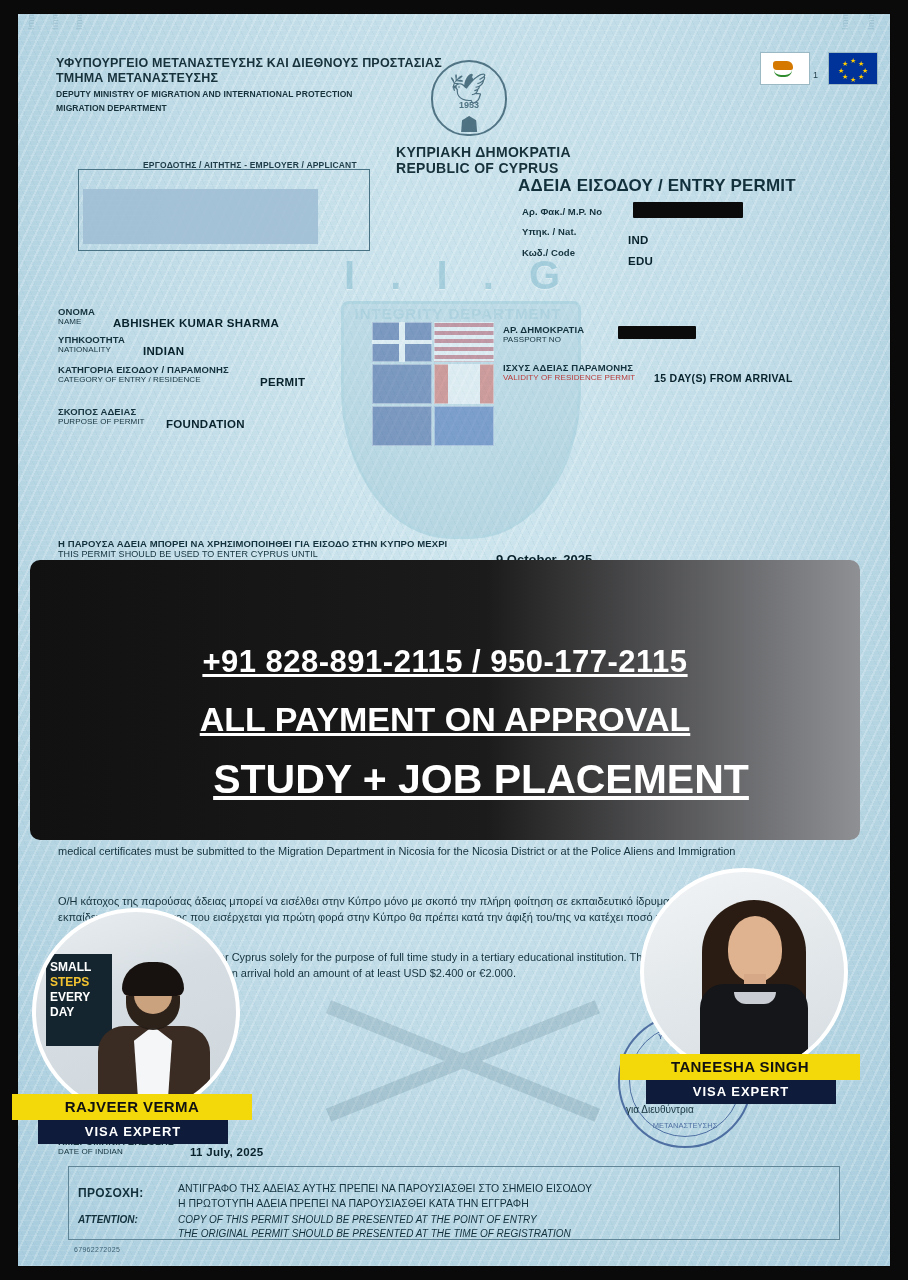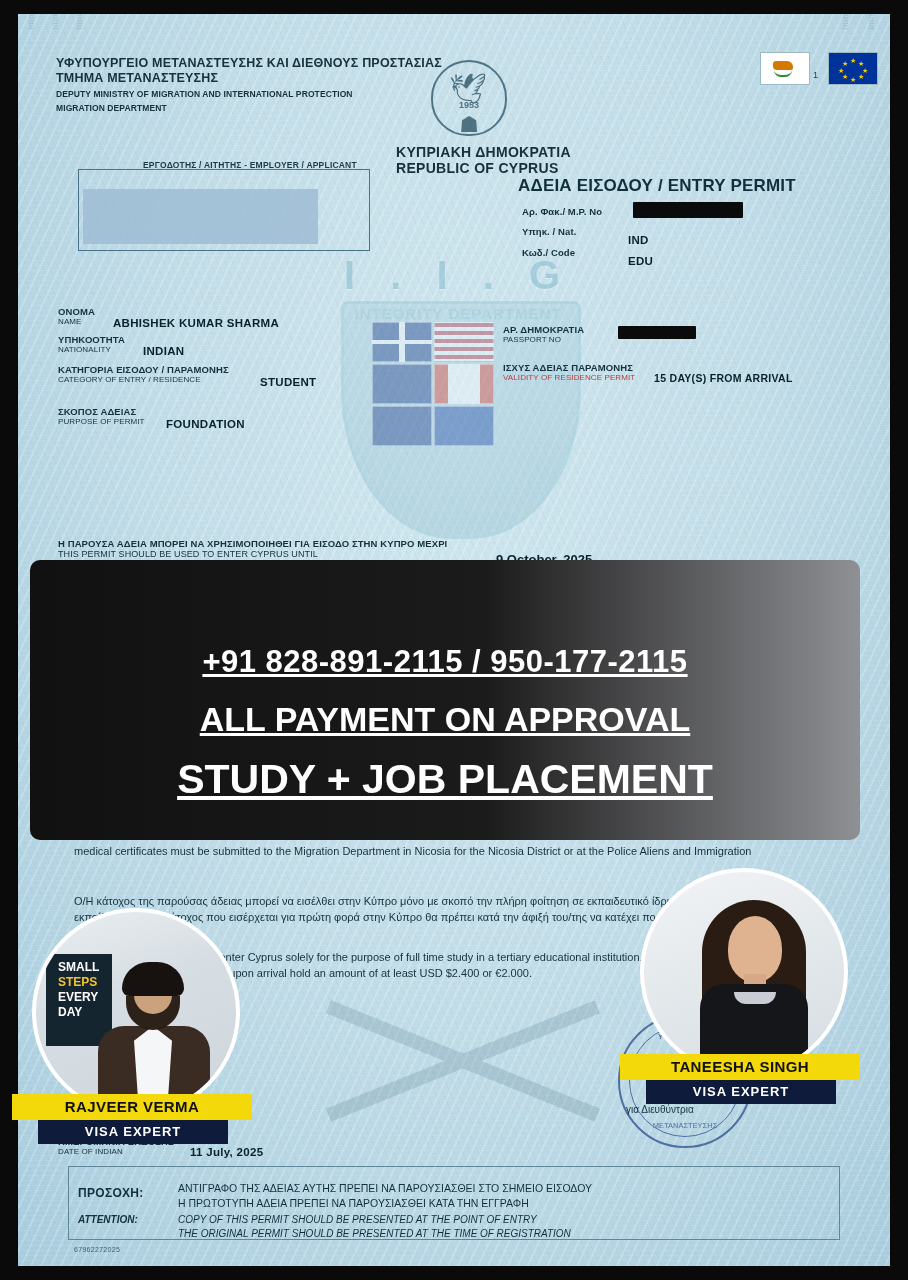--- a/index.html
+++ b/index.html
@@ -110,21 +110,21 @@
   .val{position:absolute;font-size:11.5px;font-weight:bold;color:#08222c;letter-spacing:.3px;margin-top:8px;}
   .val.small{font-size:10.5px;}
 
   .redact{position:absolute;background:#0b0b0b;border-radius:1px;}
 
   .usebar{position:absolute;left:40px;top:524px;width:660px;color:#14323d;}
   .usebar .gk{font-size:9.5px;font-weight:bold;letter-spacing:.1px;}
   .usebar .ek{font-size:9px;letter-spacing:.1px;}
   .usedate{position:absolute;left:478px;top:538px;font-size:13px;font-weight:bold;color:#08222c;}
 
-  .body-text{position:absolute;left:40px;width:790px;color:#14323d;font-size:11px;line-height:15px;margin-left:16px;}
+  .body-text{position:absolute;left:40px;width:790px;color:#14323d;font-size:11px;line-height:15px;}
 
   .stamp{
     position:absolute;left:600px;top:1000px;width:130px;height:130px;
     border:2px solid #2b4c8c;border-radius:50%;color:#2b4c8c;opacity:.75;
     font-size:7.5px;text-align:center;
   }
   .stamp .inner{position:absolute;inset:9px;border:1px solid #2b4c8c;border-radius:50%;}
   .stamp .t1{position:absolute;top:16px;left:0;width:100%;font-weight:bold;}
   .stamp .t2{position:absolute;top:52px;left:0;width:100%;font-size:14px;font-weight:bold;}
   .stamp .t3{position:absolute;bottom:16px;left:0;width:100%;}
@@ -152,34 +152,34 @@
   .banner .b2{
     position:absolute;top:84px;left:0;width:100%;text-align:center;
     font-size:31px;font-weight:bold;text-decoration:underline;letter-spacing:.5px;
   }
   .banner .b3{
     position:absolute;top:140px;left:0;width:100%;text-align:center;
     font-size:34px;font-weight:bold;text-decoration:underline;
   }
   .banner .b4{
     position:absolute;top:196px;left:0;width:100%;text-align:center;
-    font-size:41px;font-weight:bold;text-decoration:underline;
+    font-size:41px;font-weight:bold;text-decoration:underline;padding-left:36px;
   }
 
   
   .agent{position:absolute;width:200px;}
   .agent .circle{
     position:absolute;left:0;top:0;width:200px;height:200px;border-radius:50%;
     border:4px solid #ffffff;overflow:hidden;
   }
   .ag-left .circle{background:linear-gradient(160deg,#e9eef1 0%,#d7dee3 40%,#cdd6dc 100%);}
   .ag-right .circle{background:linear-gradient(160deg,#f2f4f6 0%,#e4e9ec 45%,#d6dde2 100%);}
   .poster{
     position:absolute;left:10px;top:42px;width:66px;height:92px;background:#15252f;
-    color:#fff;font-size:12px;font-weight:bold;line-height:15px;padding:6px 12px;box-sizing:border-box;
+    color:#fff;font-size:12px;font-weight:bold;line-height:15px;padding:6px 4px;box-sizing:border-box;
   }
   .poster .g{color:#f2c230;}
   .person-l{
     position:absolute;left:58px;top:50px;width:120px;height:160px;
   }
   .person-l .head{position:absolute;left:32px;top:4px;width:54px;height:62px;background:#caa27e;border-radius:50% 50% 44% 44%;}
   .person-l .hair{position:absolute;left:28px;top:0px;width:62px;height:34px;background:#17120f;border-radius:30px 30px 8px 8px;}
   .person-l .beard{position:absolute;left:32px;top:34px;width:54px;height:34px;background:#241b15;border-radius:0 0 30px 30px;opacity:.95;}
   .person-l .face{position:absolute;left:40px;top:26px;width:38px;height:26px;background:#caa27e;border-radius:0 0 20px 20px;}
   .person-l .suit{position:absolute;left:4px;top:64px;width:112px;height:100px;background:#3a2b23;border-radius:26px 26px 0 0;}
@@ -309,21 +309,21 @@
   <div class="fld" style="left:40px;top:320px;">
     <span class="gk">ΥΠΗΚΟΟΤΗΤΑ</span>
     <span class="ek">NATIONALITY</span>
   </div>
   <div class="val" style="left:125px;top:323px;">INDIAN</div>
 
   <div class="fld" style="left:40px;top:350px;">
     <span class="gk">ΚΑΤΗΓΟΡΙΑ ΕΙΣΟΔΟΥ / ΠΑΡΑΜΟΝΗΣ</span>
     <span class="ek">CATEGORY OF ENTRY / RESIDENCE</span>
   </div>
-  <div class="val" style="left:242px;top:354px;">STUDENT</div>
+  <div class="val" style="left:242px;top:354px;">PERMIT</div>
 
   <div class="fld" style="left:40px;top:392px;">
     <span class="gk">ΣΚΟΠΟΣ ΑΔΕΙΑΣ</span>
     <span class="ek">PURPOSE OF PERMIT</span>
   </div>
   <div class="val" style="left:148px;top:396px;">FOUNDATION</div>
 
   <div class="fld" style="left:485px;top:310px;">
     <span class="gk">ΑΡ. ΔΗΜΟΚΡΑΤΙΑ</span>
     <span class="ek">PASSPORT NO</span>

